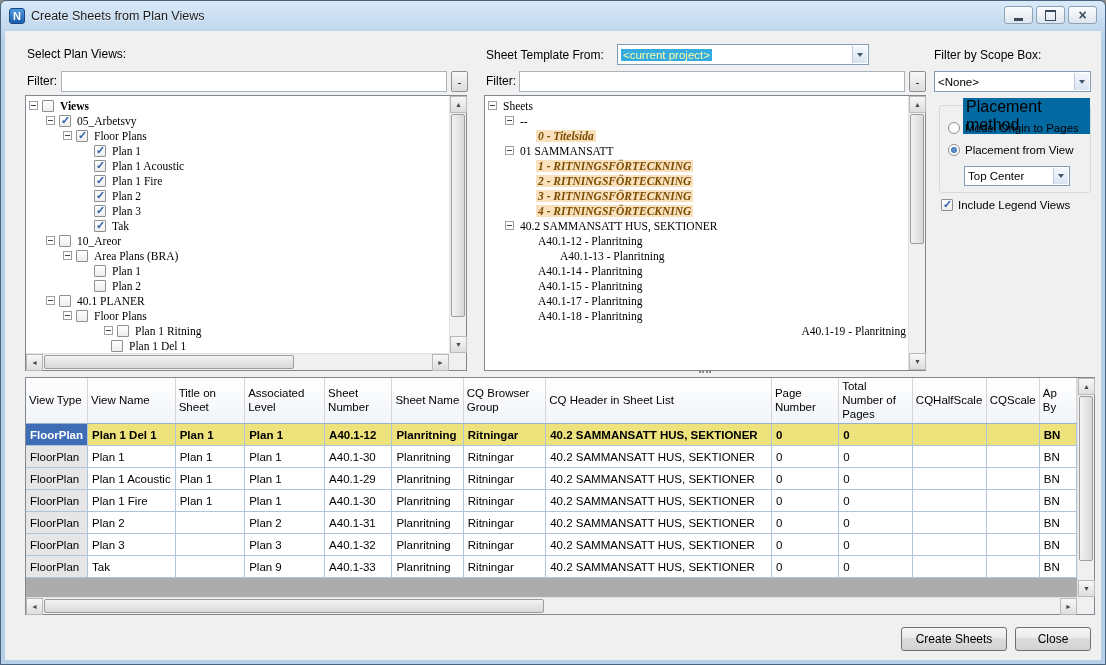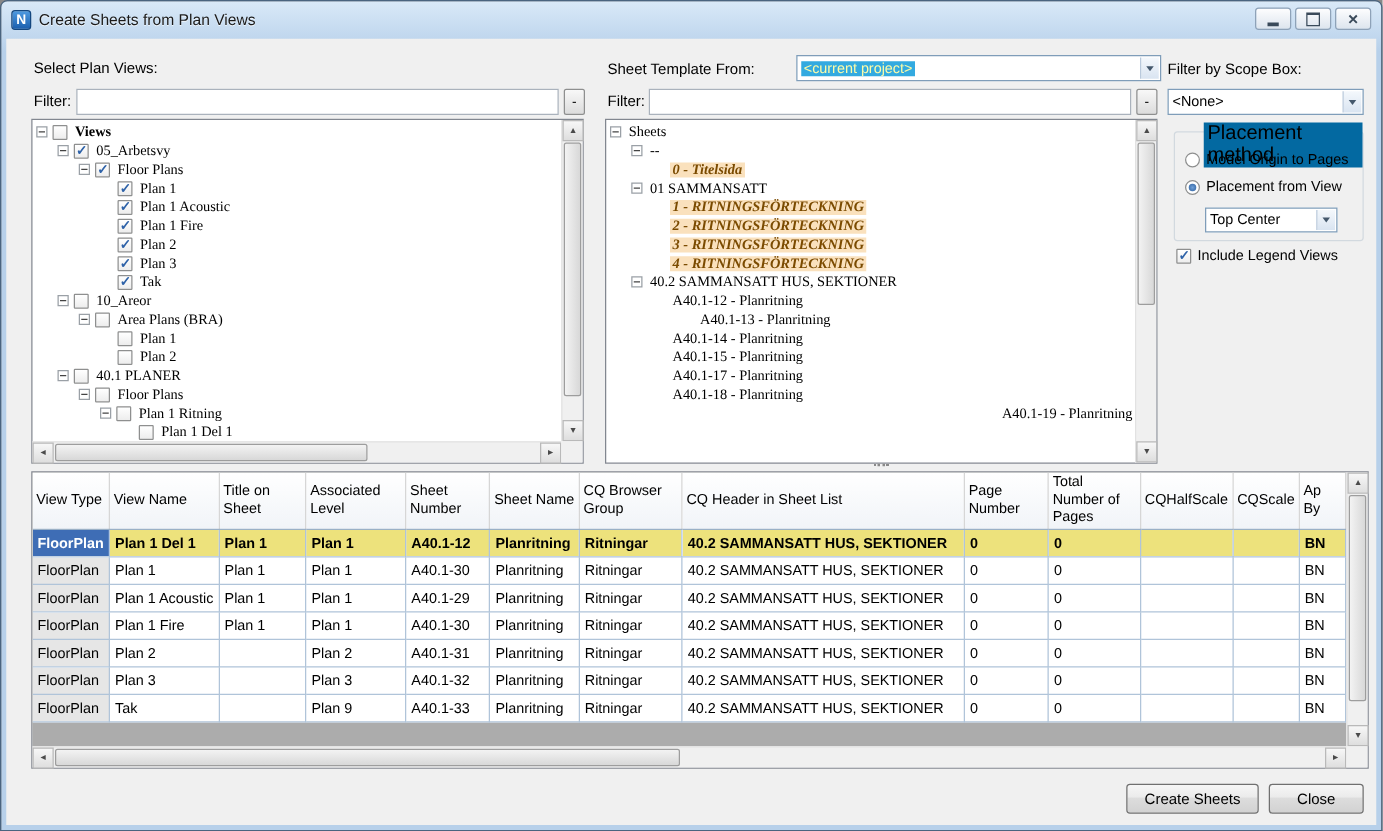--- a/index.html
+++ b/index.html
@@ -36,21 +36,21 @@
   .mini { position:absolute; width:17px; height:21px; border:1px solid #8e8f8f; border-radius:2px;
           background:linear-gradient(#f8f8f8,#dcdcdc); font-size:11px; display:flex; align-items:center; justify-content:center; }
   #lf-btn { left:446px; top:40px; } #rf-btn { left:904px; top:40px; }
 
   .combo { position:absolute; border:1px solid #7f9db9; background:#fff; font-size:11.5px;
            display:flex; align-items:center; padding:0 18px 0 3px; white-space:nowrap; overflow:hidden; }
   .combo .arrow { position:absolute; right:1px; top:1px; bottom:1px; width:15px;
                   background:linear-gradient(#f4f8fc,#d9e4f1); border-left:1px solid #b9c9dc;
                   display:flex; align-items:center; justify-content:center; }
   .combo .arrow::after { content:''; border-left:3.5px solid transparent; border-right:3.5px solid transparent; border-top:4px solid #44586c; }
-  #combo-template { left:632px; top:13px; width:292px; height:21px;align-items:center; }
+  #combo-template { left:612px; top:13px; width:252px; height:21px;align-items:center; }
   #combo-template .selval { background:#33AAE0; color:#FDFCA8; padding:0 2px; }
   #combo-scope { left:929px; top:40px; width:157px; height:21px; }
 
   .treebox { position:absolute; background:#fff; border:1px solid #828790; }
   #plan-box { left:20px; top:64px; width:442px; height:276px; }
   #sheet-box { left:479px; top:64px; width:442px; height:276px; }
   .tree-items { position:absolute; left:0; top:0; right:17px; bottom:0; overflow:hidden; padding-top:2px; }
   #plan-box .tree-items { bottom:17px; }
   .trow { display:flex; align-items:center; height:15px; font-size:11.5px; white-space:nowrap;font-family:Liberation Serif, serif; }
   .trow .lbl { padding:0 2px; }
@@ -213,21 +213,21 @@
           <div class="trow" style="padding-left: 20px;">
             <span class="exp"></span>
             <span class="cb"></span>
             <span class="lbl">40.1 PLANER</span>
           </div>
           <div class="trow" style="padding-left: 37px;">
             <span class="exp"></span>
             <span class="cb"></span>
             <span class="lbl">Floor Plans</span>
           </div>
-          <div class="trow" style="padding-left: 54px; text-align: center;">
+          <div class="trow" style="padding-left: 78px; text-align: center;">
             <span class="exp"></span>
             <span class="cb"></span>
             <span class="lbl">Plan 1 Ritning</span>
           </div>
           <div class="trow" style="padding-left: 71px;">
             <span class="exs"></span>
             <span class="cb"></span>
             <span class="lbl">Plan 1 Del 1</span>
           </div>
         </div>

